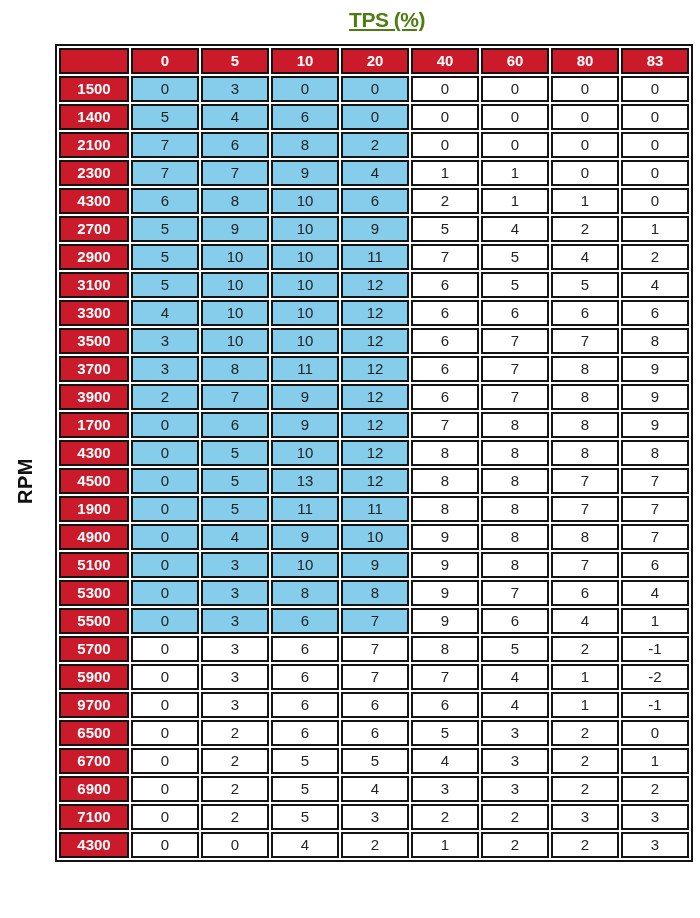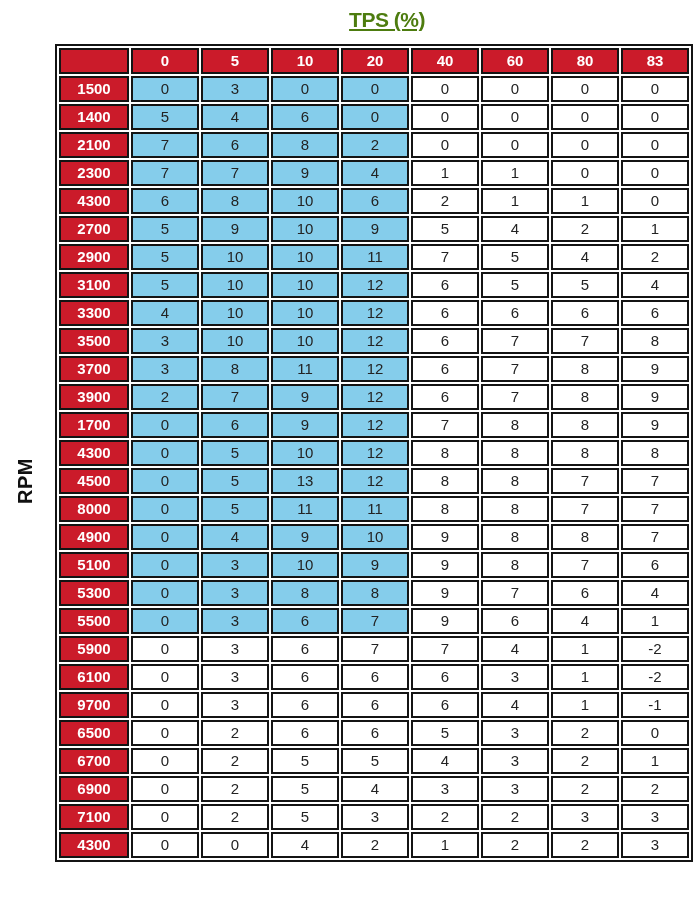--- a/index.html
+++ b/index.html
@@ -259,21 +259,21 @@
         <td class="hl">0</td>
         <td class="hl">5</td>
         <td class="hl">13</td>
         <td class="hl">12</td>
         <td>8</td>
         <td>8</td>
         <td>7</td>
         <td>7</td>
       </tr>
       <tr>
-        <th>8000</th>
+        <th>1900</th>
         <td class="hl">0</td>
         <td class="hl">5</td>
         <td class="hl">11</td>
         <td class="hl">11</td>
         <td>8</td>
         <td>8</td>
         <td>7</td>
         <td>7</td>
       </tr>
       <tr>
@@ -314,38 +314,38 @@
         <td class="hl">0</td>
         <td class="hl">3</td>
         <td class="hl">6</td>
         <td class="hl">7</td>
         <td>9</td>
         <td>6</td>
         <td>4</td>
         <td>1</td>
       </tr>
       <tr>
+        <th>5700</th>
+        <td>0</td>
+        <td>3</td>
+        <td>6</td>
+        <td>7</td>
+        <td>8</td>
+        <td>5</td>
+        <td>2</td>
+        <td>-1</td>
+      </tr>
+      <tr>
         <th>5900</th>
         <td>0</td>
         <td>3</td>
         <td>6</td>
         <td>7</td>
         <td>7</td>
         <td>4</td>
-        <td>1</td>
-        <td>-2</td>
-      </tr>
-      <tr>
-        <th>6100</th>
-        <td>0</td>
-        <td>3</td>
-        <td>6</td>
-        <td>6</td>
-        <td>6</td>
-        <td>3</td>
         <td>1</td>
         <td>-2</td>
       </tr>
       <tr>
         <th>9700</th>
         <td>0</td>
         <td>3</td>
         <td>6</td>
         <td>6</td>
         <td>6</td>

